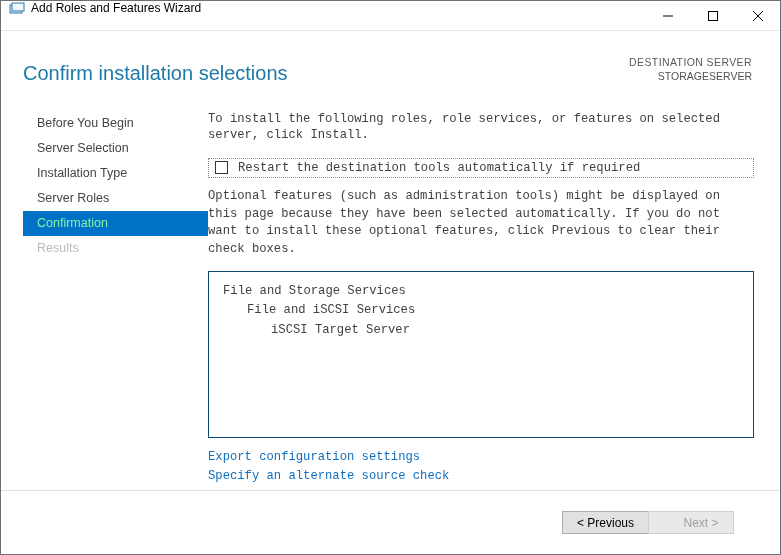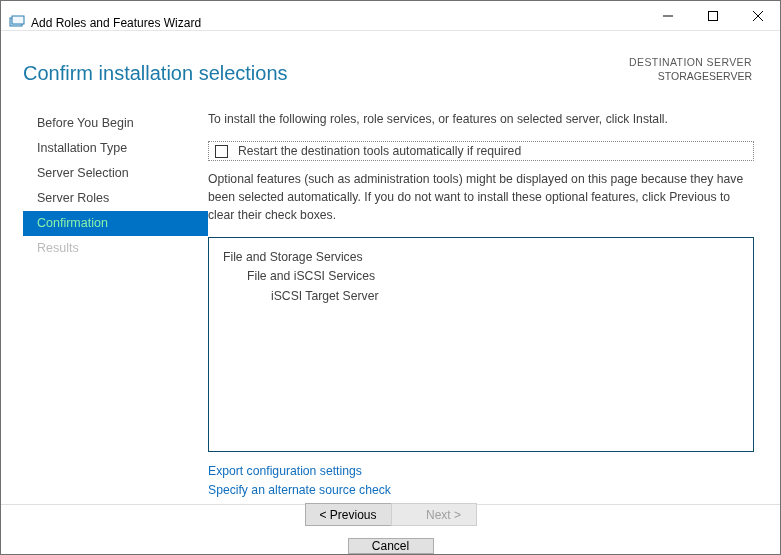--- a/index.html
+++ b/index.html
@@ -1,47 +1,47 @@
 <!DOCTYPE html>
 <html><head>
 <meta charset="utf-8">
 <style>
   * { box-sizing: border-box; }
   html, body { margin: 0; padding: 0; font-family: "Segoe UI", Arial, sans-serif; font-size: 12.5px; color: #333; background: #fff; }
   .window { width: 781px; height: 555px; border: 1px solid #707070; display: flex; flex-direction: column; background: #fff; }
-  .titlebar { height: 30px; display: flex; align-items: flex-end; background: #fff; border-bottom: 1px solid #e5e5e5; }
+  .titlebar { height: 30px; display: flex; align-items: flex-start; background: #fff; border-bottom: 1px solid #e5e5e5; }
   .titlebar .icon { width: 16px; height: 16px; margin: 0 6px 0 8px; display: flex; align-items: center; justify-content: center; }
   .titlebar .title { flex: 0 0 auto; font-size: 12px; color: #000; }
   .titlebar .spacer { flex: 1; }
   .winbtn { width: 45px; height: 29px; display: flex; align-items: center; justify-content: center; cursor: default; }
   .winbtn svg { display: block; }
   .content { flex: 1; display: flex; flex-direction: column; padding: 0; }
   .header-row { display: flex; align-items: flex-start; padding: 20px 28px 8px 22px; }
   .page-title { font-size: 20px; font-weight: 400; color: #1c7aa8; line-height: 1.2; padding-top: 10px; flex: 1; }
   .dest { text-align: right; font-size: 10.5px; color: #505050; line-height: 1.35; padding-top: 4px; }
   .dest .label { letter-spacing: 0.4px; color: #5a5a5a; }
   .dest .value { }
   .middle { flex: 1; display: flex; padding: 0 22px 0 22px; overflow: hidden; }
   .sidebar { width: 185px; flex: 0 0 185px; padding-top: 18px; }
   .nav-item { height: 25px; line-height: 25px; padding-left: 14px; font-size: 12.5px; color: #444; cursor: pointer; }
   .nav-item.selected { background: #0072c6; color: #86efac; }
   .nav-item.disabled { color: #bbbbbb; cursor: default; }
-  .main { flex: 1; padding: 18px 4px 0 0; display: flex; flex-direction: column; }
+  .main { flex: 1; padding: 18px 4px 0 0; display: flex; flex-direction: column; font-family: Liberation Mono, monospace; }
   .intro { font-size: 12.2px; color: #414141; margin-bottom: 14px; line-height: 1.35; }
   .checkrow { border: 1px dotted #888; padding: 2px 6px; display: flex; align-items: center; gap: 10px; margin-bottom: 10px; }
   .checkbox { width: 13px; height: 13px; border: 1px solid #333; background: #fff; flex: 0 0 auto; position: relative; }
   .check-label { font-size: 12.2px; color: #414141; }
   .note { font-size: 12.2px; color: #414141; line-height: 1.45; margin-bottom: 12px; }
   .listbox { flex: 1; border: 1px solid #0c4a6e; background: #fff; padding: 10px 14px; overflow: auto; font-size: 12.2px; color: #414141; line-height: 1.6; }
   .lb-lvl1 { }
   .lb-lvl2 { padding-left: 24px; }
   .lb-lvl3 { padding-left: 48px; }
   .linkrow { padding: 10px 0 4px 0; }
   .linkrow .link { color: #106ebe; font-size: 12.2px; cursor: pointer; display: block; line-height: 1.55; }
-  .footer { height: 50px; border-top: 1px solid #dfdfdf; display: flex; align-items: center; justify-content: flex-end; padding: 0 22px; gap: 6px; background: #fff; flex-direction: column; }
+  .footer { height: 64px; border-top: 1px solid #dfdfdf; display: flex; align-items: center; justify-content: flex-end; padding: 0 22px; gap: 6px; background: #fff; }
   .btn { width: 86px; height: 23px; border: 1px solid #adadad; background: #e1e1e1; font-size: 12px; color: #000; display: flex; align-items: center; justify-content: center; cursor: pointer; }
   .btn.disabled { color: #a0a0a0; background: #e9e9e9; border-color: #cfcfcf; cursor: default; padding-left: 20px; }
   .btn-pair { display: flex; }
   .btn-pair .btn:first-child { border-right: none; }
   .footer .group-gap { width: 18px; }
 </style>
 </head>
 <body>
 
 <div class="window">
@@ -80,22 +80,22 @@
       <div class="dest">
         <div class="label">DESTINATION SERVER</div>
         <div class="value">STORAGESERVER</div>
       </div>
     </div>
 
     <div class="middle">
 
       <div class="sidebar">
         <div class="nav-item">Before You Begin</div>
+        <div class="nav-item">Server Selection</div>
         <div class="nav-item">Installation Type</div>
-        <div class="nav-item">Server Selection</div>
         <div class="nav-item">Server Roles</div>
         <div class="nav-item selected">Confirmation</div>
         <div class="nav-item disabled">Results</div>
       </div>
 
       <div class="main">
         <div class="intro">To install the following roles, role services, or features on selected server, click Install.</div>
 
         <div class="checkrow">
           <div class="checkbox"></div>
@@ -117,17 +117,16 @@
       </div>
 
     </div>
 
     <div class="footer">
       <div class="btn-pair">
         <div class="btn">&lt; Previous</div>
         <div class="btn disabled">Next &gt;</div>
       </div>
       <div class="group-gap"></div>
-      <div class="btn">Cancel</div>
     </div>
 
   </div>
 </div>
 
 </body></html>

